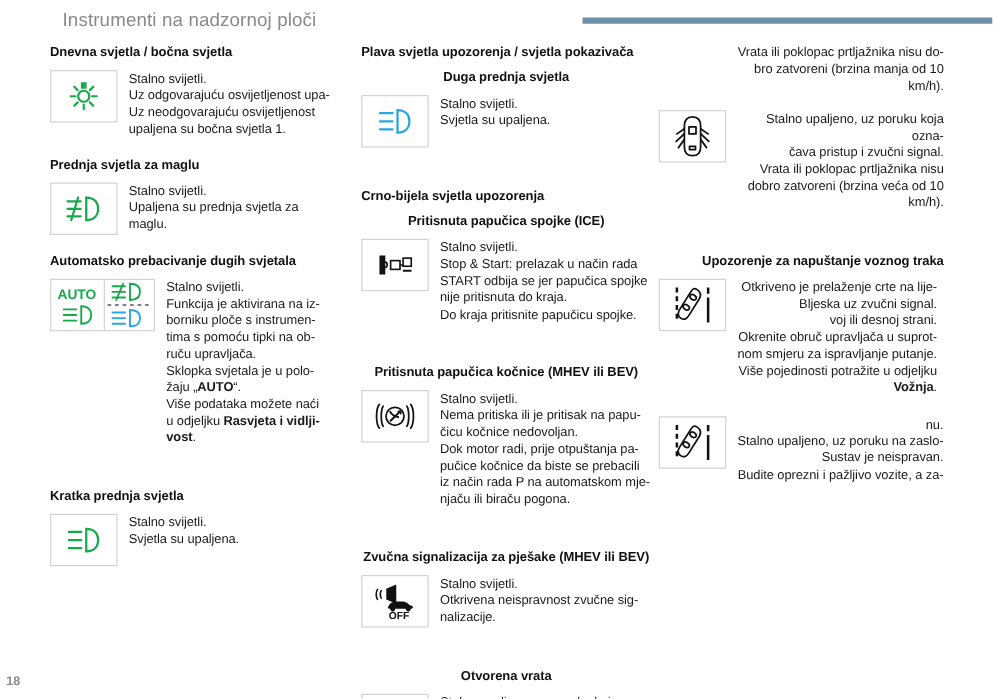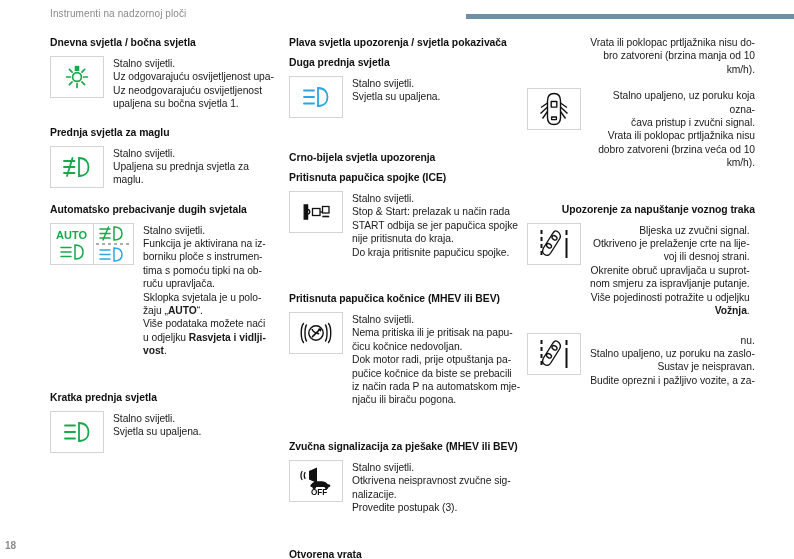--- a/index.html
+++ b/index.html
@@ -10,42 +10,42 @@
     color:#1a1a1a;
     overflow:hidden;
     position:relative;
   }
   .page{position:relative;width:794px;height:559px;}
 
   
   .header{position:absolute;left:0;top:0;width:794px;height:30px;}
   .header-title{
     position:absolute;left:50px;top:8px;
-    font-size:10px;color:#8a8a8a;letter-spacing:.1px;
+    font-size:15px;color:#8a8a8a;letter-spacing:.1px;
     white-space:nowrap;
   }
   .header-rule{
     position:absolute;left:466px;top:14px;width:328px;height:5px;
     background:#6e8fa8;
   }
 
   
   .col{position:absolute;top:36px;}
-  .col-1{left:50px;width:228px;}
+  .col-1{left:40px;width:228px;}
   .col-2{left:289px;width:232px;}
   .col-3{left:527px;width:228px;text-align:right;}
 
   
   .h-major{
     font-size:10.4px;font-weight:bold;color:#111;
     line-height:1.25;margin:0 0 7px 0;letter-spacing:-.05px;
   }
   .h-sub{
     font-size:10.4px;font-weight:bold;color:#111;
-    line-height:1.25;margin:0 0 7px 0;letter-spacing:-.05px;
+    line-height:1.25;margin:0 0 7px 0;letter-spacing:-.05px;text-align:center;
   }
   .h-gap-top{margin-top:33px;}
 
   
   .entry{display:flex;align-items:flex-start;margin-bottom:15px;}
   .entry .icon-wrap{flex:0 0 auto;margin-right:9px;}
   .entry .desc{
     font-size:10.3px;line-height:13.4px;color:#1a1a1a;
     padding-top:1px;letter-spacing:-.05px;
   }
@@ -305,21 +305,20 @@
                        L12.2 20.9 C11.1 20.7 11.1 19 12 18.5 Z"></path>
             </g>
             <text x="12" y="29.2" font-family="Liberation Sans, sans-serif" font-size="8.2" font-weight="bold" fill="#111">OFF</text>
           </svg>
         </div>
       </div>
       <div class="desc">
         <div>Stalno svijetli.</div>
         <div>Otkrivena neispravnost zvučne sig-</div>
         <div>nalizacije.</div>
-        <div>Provedite postupak (3).</div>
       </div>
     </div>
 
     <div class="h-sub h-gap-top">Otvorena vrata</div>
     <div class="entry">
       <div class="icon-wrap">
         <div class="ibox">
           <svg width="30" height="34" viewBox="0 0 30 34">
             <g stroke="#111" fill="none" stroke-width="1.4" stroke-linejoin="round">
               <path d="M15 1.5 C19.5 1.5 21.5 4.5 21.5 9 L21.5 25.5 C21.5 30 19.5 32.5 15 32.5
@@ -400,22 +399,22 @@
                        L14.3 6 C16.3 2.7 17.5 2.2 19.5 3.5 Z"></path>
               <path d="M17.5 8.2 C19 9.2 19.5 10 18.8 11.2 C18 12.4 16.9 12.4 15.4 11.4
                        C13.9 10.4 13.5 9.6 14.2 8.4 C15 7.2 16 7.2 17.5 8.2 Z"></path>
               <path d="M12 16.2 C13.5 17.2 14 18 13.3 19.2 C12.5 20.4 11.4 20.4 9.9 19.4
                        C8.4 18.4 8 17.6 8.7 16.4 C9.5 15.2 10.5 15.2 12 16.2 Z"></path>
             </g>
           </svg>
         </div>
       </div>
       <div class="desc">
+        <div>Otkriveno je prelaženje crte na lije-</div>
         <div>Bljeska uz zvučni signal.</div>
-        <div>Otkriveno je prelaženje crte na lije-</div>
         <div>voj ili desnoj strani.</div>
         <div>Okrenite obruč upravljača u suprot-</div>
         <div>nom smjeru za ispravljanje putanje.</div>
         <div>Više pojedinosti potražite u odjeljku</div>
         <div><b>Vožnja</b><span>.</span></div>
       </div>
     </div>
 
     <div class="entry">
       <div class="icon-wrap">

